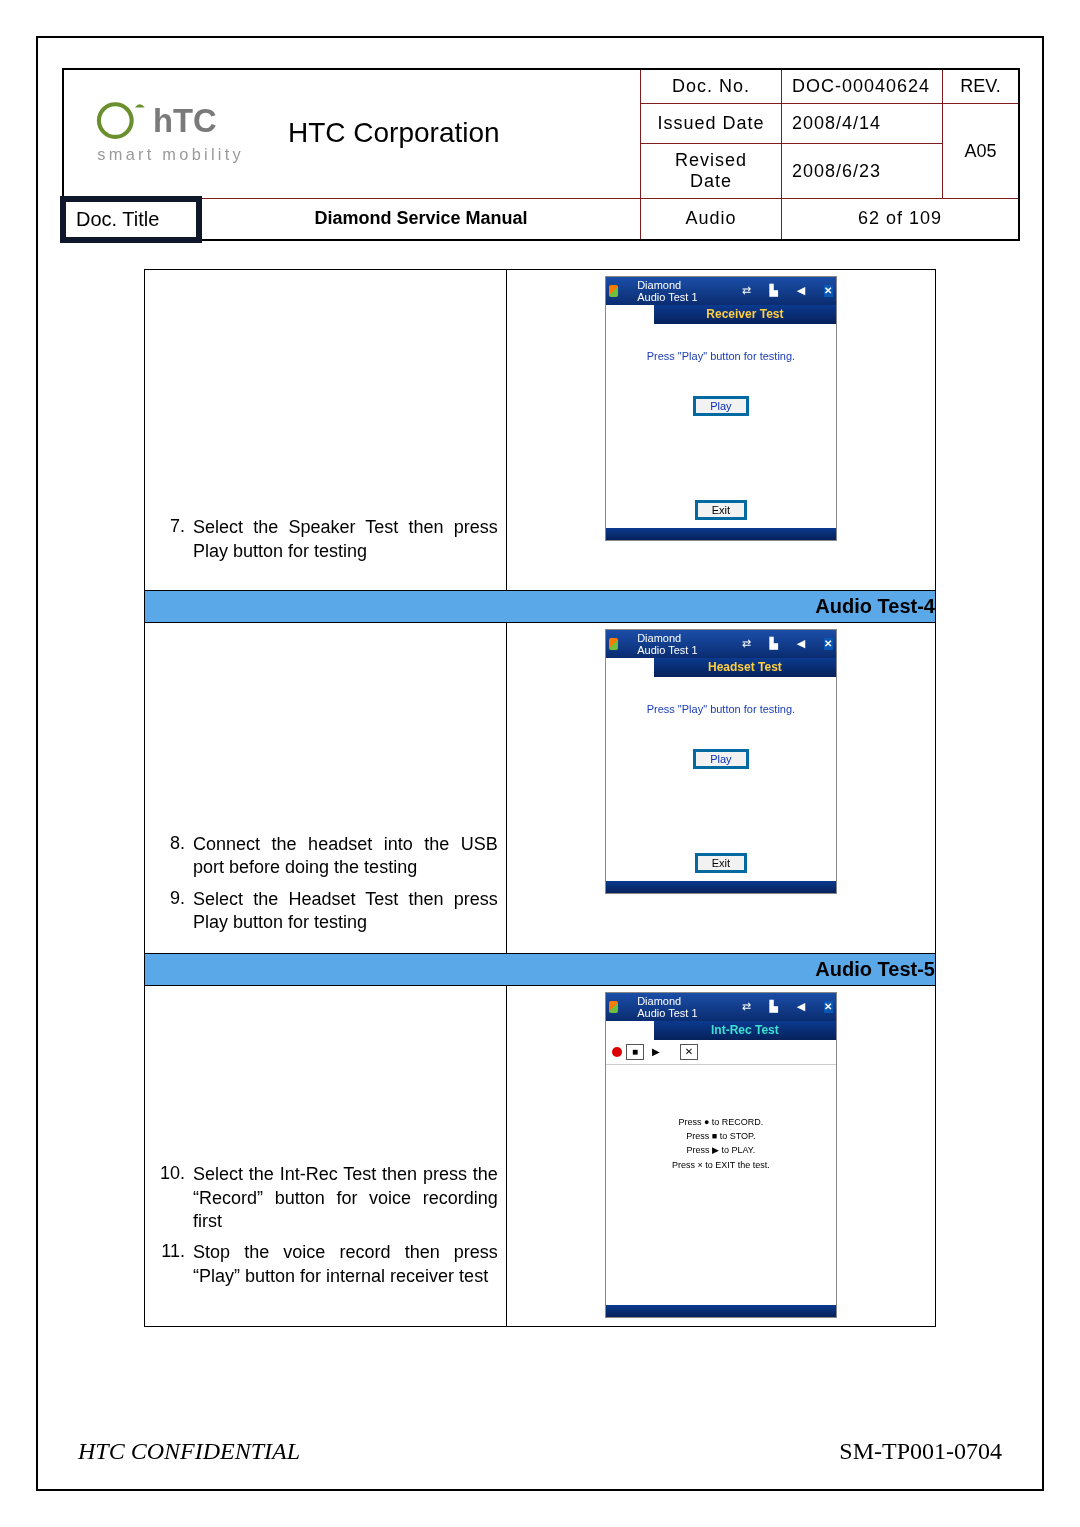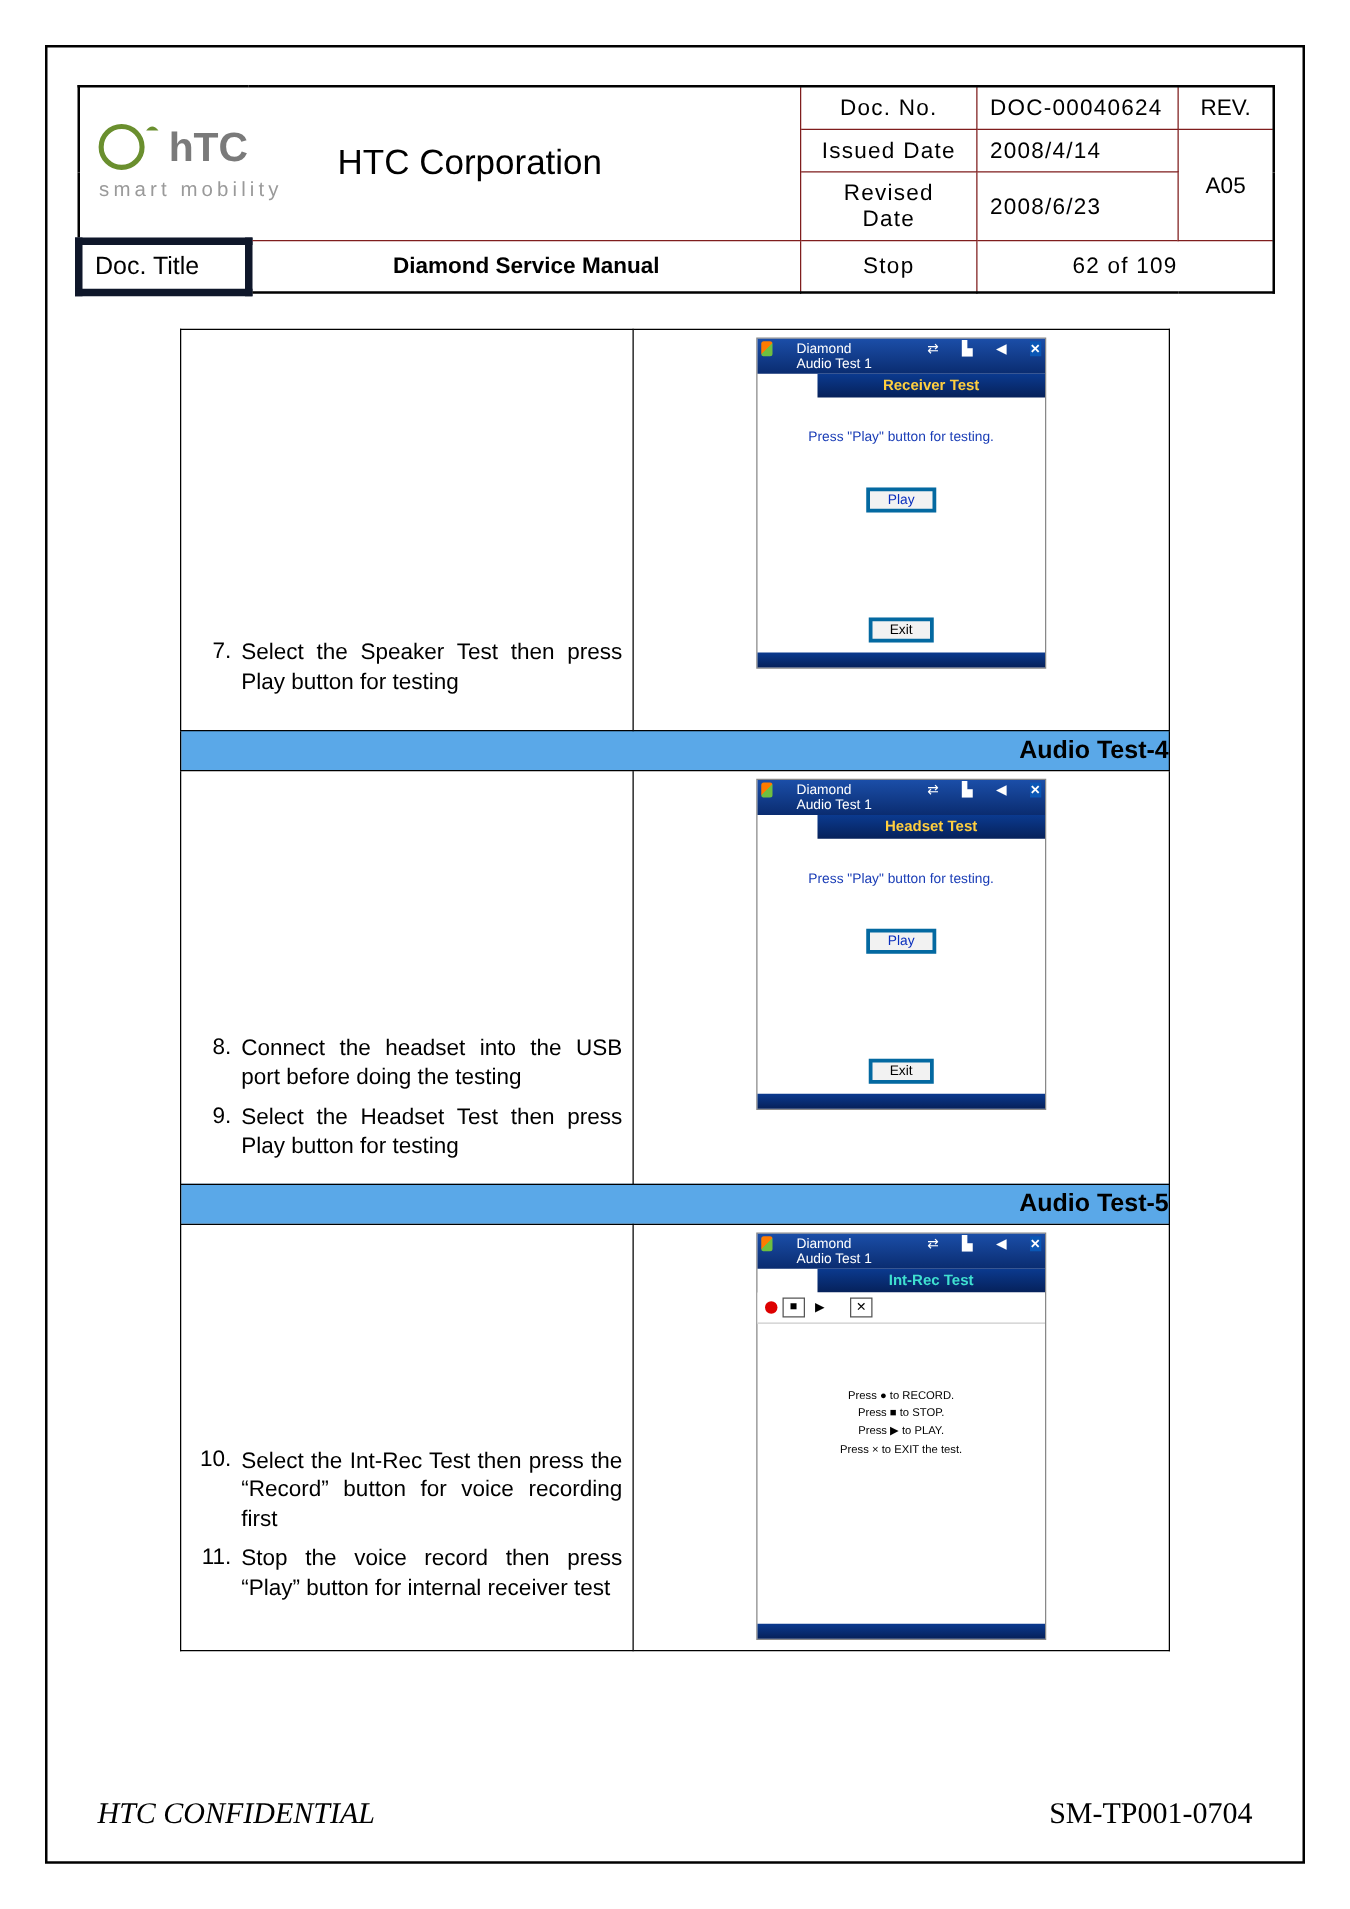--- a/index.html
+++ b/index.html
@@ -32,21 +32,21 @@
     border: 2px solid #000;
   }
   .hdr-tbl td {
     border: 1px solid #7f1d1d;
     padding: 6px 10px;
     font-size: 18px;
     vertical-align: middle;
   }
   .logo-cell {
     width: 540px;
-    padding: 0 !important;
+    padding: 18px !important;
     text-align: left;
   }
   .logo-wrap {
     display: flex;
     align-items: center;
     padding: 8px 12px;
   }
   .logo-svg { width: 180px; }
   .corp-name {
     font-size: 28px;
@@ -113,21 +113,21 @@
     background: #fff;
     border: 1px solid #888;
     font-size: 11px;
     font-family: Tahoma, Arial, sans-serif;
     text-align: center;
   }
   .title-bar {
     background: linear-gradient(#1b4ea8, #0a2c70);
     color: #fff;
     display: flex;
-    align-items: flex-start;
+    align-items: center;
     padding: 2px 3px;
     font-size: 11px;
     text-align: left;
     gap: 16px;
   }
   .title-bar .win-icon {
     width: 14px; height: 12px; background:#fff; margin-right:3px;
     display:inline-block;
     background: linear-gradient(135deg,#ff7b00 0 50%,#6fbf3f 50% 100%);
     border-radius:2px;
@@ -234,21 +234,21 @@
             <td class="hdr-val">2008/4/14</td>
             <td class="rev-cell" rowspan="2">A05</td>
           </tr>
           <tr>
             <td class="hdr-label">Revised Date</td>
             <td class="hdr-val">2008/6/23</td>
           </tr>
           <tr>
             <td style="border:6px solid #0f172a;padding:6px 10px;font-size:20px;width:110px;">Doc. Title</td>
             <td class="title-val">Diamond Service Manual</td>
-            <td class="hdr-label">Stop</td>
+            <td class="hdr-label">Audio</td>
             <td class="page-num" colspan="2">62  of  109</td>
           </tr>
         </tbody>
       </table>
 
     <style>
       
     </style>
 
     <table class="main-tbl">

